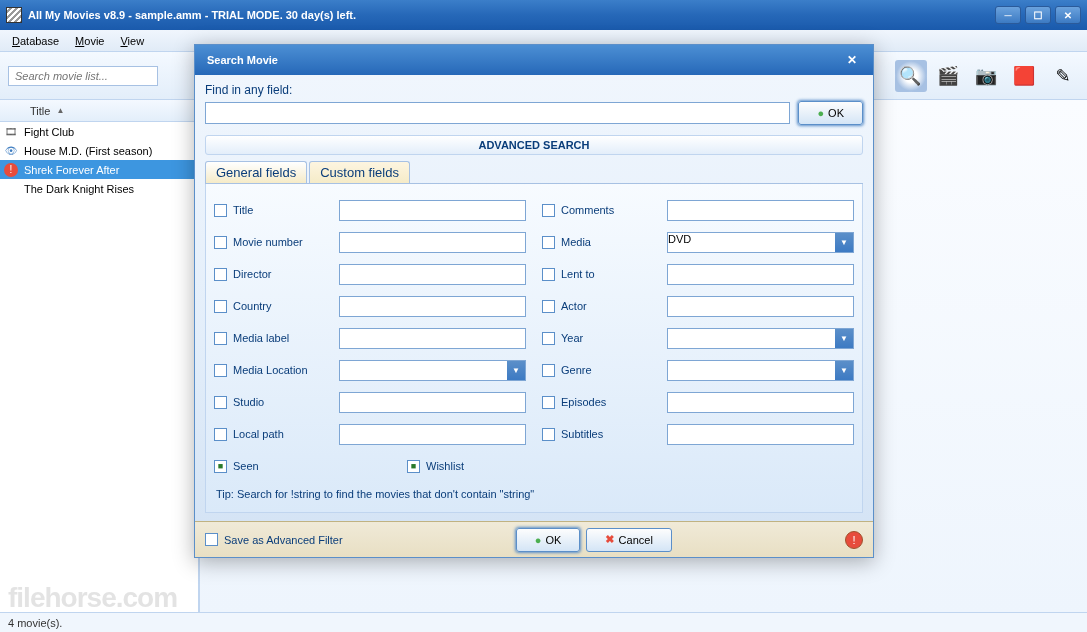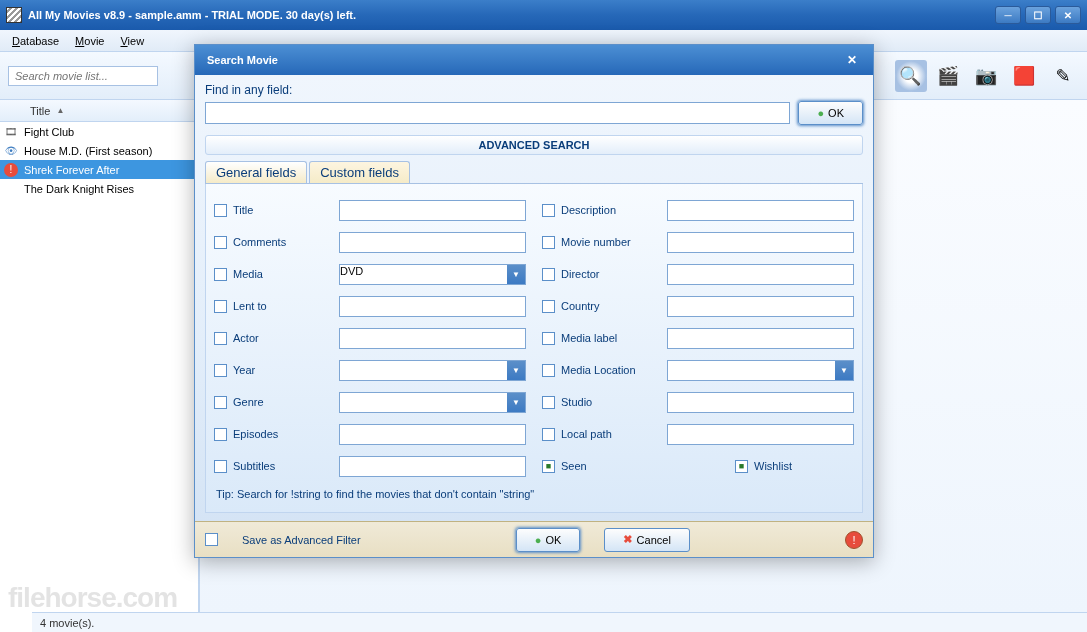--- a/index.html
+++ b/index.html
@@ -35,21 +35,21 @@
 .movie-row .row-icon { width: 14px; height: 14px; display: flex; align-items: center; justify-content: center; font-size: 10px; }
 .icon-film { color: #555; }
 .icon-eye { color: #3d7cc0; }
 .icon-alert { background: #e74c3c; color: #fff; border-radius: 50%; font-size: 9px; }
 
 .right-pane { flex: 1; padding: 10px 16px; position: relative; background: linear-gradient(to bottom,#fafcff 0%,#eef5fd 100%); overflow: hidden; }
 .movie-title { font-family: Verdana, sans-serif; font-size: 24px; font-weight: bold; color: #2e6cb8; font-style: italic; margin-bottom: 20px; }
 .detail-line { font-family: Verdana, sans-serif; font-size: 12px; font-style: italic; color: #222; margin: 4px 0; line-height: 1.5; }
 
 
-.statusbar { height: 20px; background: #f0f6fd; border-top: 1px solid #c0d5ef; display: flex; align-items: center; padding: 0 8px; font-size: 11px; color: #333; margin-left: 32px; }
+.statusbar { height: 20px; background: #f0f6fd; border-top: 1px solid #c0d5ef; display: flex; align-items: center; padding: 0 8px; font-size: 11px; color: #333; }
 
 
 .watermark { position: absolute; left: 8px; bottom: 18px; font-size: 28px; font-weight: bold; color: rgba(100,100,100,0.18); font-family: Arial; letter-spacing: -1px; }
 
 
 .dialog { position: absolute; top: 44px; left: 194px; width: 680px; background: #fff; border: 1px solid #5b8fc9; box-shadow: 0 4px 20px rgba(0,0,0,0.3); z-index: 100; }
 .dialog-title { height: 30px; background: linear-gradient(to bottom,#4c8fd4,#2668b8); color: #fff; font-weight: bold; display: flex; align-items: center; padding: 0 12px; }
 .dialog-title .close { margin-left: auto; width: 18px; height: 18px; display: flex; align-items: center; justify-content: center; cursor: pointer; font-size: 12px; }
 .dialog-body { padding: 8px 10px; background: linear-gradient(to bottom, #f0f6fd 0%, #e3eefa 60%, #d5e4f5 100%); }
 
@@ -75,21 +75,21 @@
 .checkbox { width: 13px; height: 13px; border: 1px solid #5b8fc9; background: #fff; display: flex; align-items: center; justify-content: center; cursor: pointer; }
 .checkbox.checked { background: #fff; }
 .checkbox.checked::after { content: '■'; color: #2a7a2a; font-size: 9px; }
 .field-label { width: 100px; color: #0a3d7a; font-size: 11px; }
 .field-input { flex: 1; height: 21px; border: 1px solid #7ea6d4; background: #fff; padding: 2px 4px; font-size: 11px; }
 .field-select { flex: 1; height: 21px; border: 1px solid #7ea6d4; background: #fff; display: flex; padding: 0 0; position: relative; font-size: 11px; }
 .field-select .dd { position: absolute; right: 0; top: 0; width: 18px; height: 100%; background: linear-gradient(to bottom,#5b8fc9,#3c7ac3); display: flex; align-items: center; justify-content: center; color: #fff; font-size: 8px; }
 
 .tip { color: #0a3d7a; font-size: 11px; padding: 6px 2px 2px; }
 
-.dialog-footer { height: 36px; background: linear-gradient(to bottom,#f0ead8,#e8dfc3); border-top: 1px solid #c0b282; display: flex; align-items: center; padding: 0 10px; gap: 24px; }
+.dialog-footer { height: 36px; background: linear-gradient(to bottom,#f0ead8,#e8dfc3); border-top: 1px solid #c0b282; display: flex; align-items: center; padding: 0 10px; gap: 6px; }
 .foot-spacer { flex: 1; }
 .alert-badge { width: 18px; height: 18px; background: #e74c3c; border-radius: 50%; color: #fff; display: flex; align-items: center; justify-content: center; font-size: 11px; cursor: pointer; border:1px solid #a0522d; }
 </style>
 </head>
 <body>
 
 <div class="titlebar">
   <div class="app-icon"></div>
   <span class="title-text">All My Movies v8.9 - sample.amm - TRIAL MODE. 30 day(s) left.</span>
   <div class="win-btns">
@@ -194,25 +194,20 @@
     </div>
     <div class="tab-content">
       <div class="field-grid" id="field-grid">
           <div class="field-row">
             <span class="checkbox"></span>
             <span class="field-label">Title</span>
             <input class="field-input" style="">
           </div>
           <div class="field-row">
             <span class="checkbox"></span>
-            <span class="field-label">Description</span>
-            <input class="field-input" style="">
-          </div>
-          <div class="field-row">
-            <span class="checkbox"></span>
             <span class="field-label">Comments</span>
             <input class="field-input" style="">
           </div>
           <div class="field-row">
             <span class="checkbox"></span>
             <span class="field-label">Movie number</span>
             <input class="field-input" style="">
           </div>
           <div class="field-row">
             <span class="checkbox"></span>

